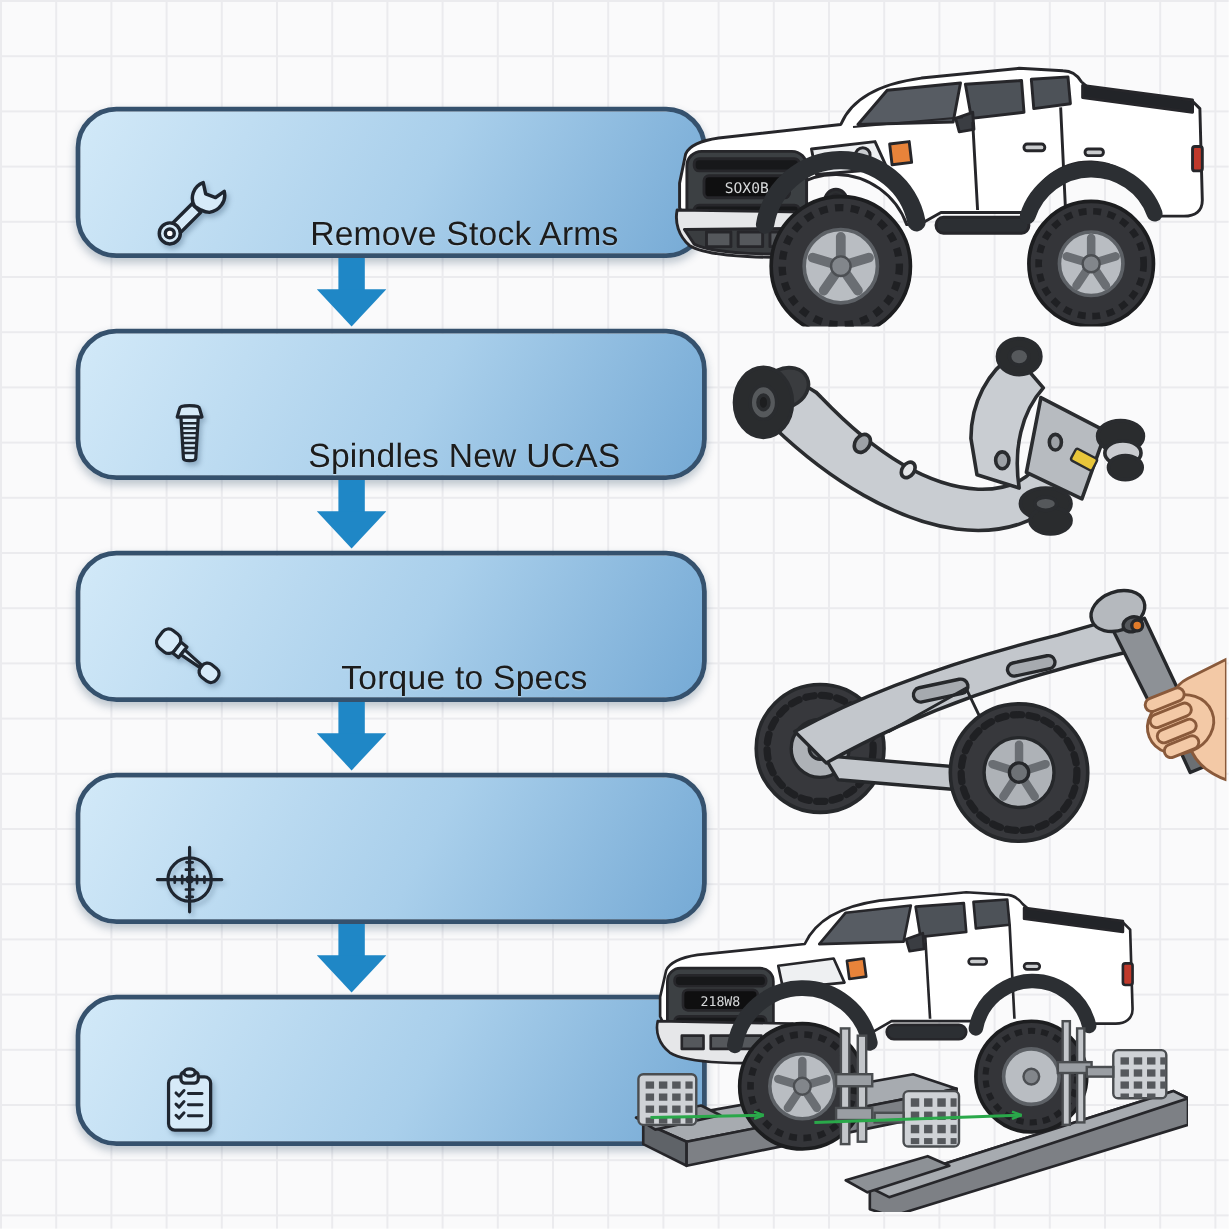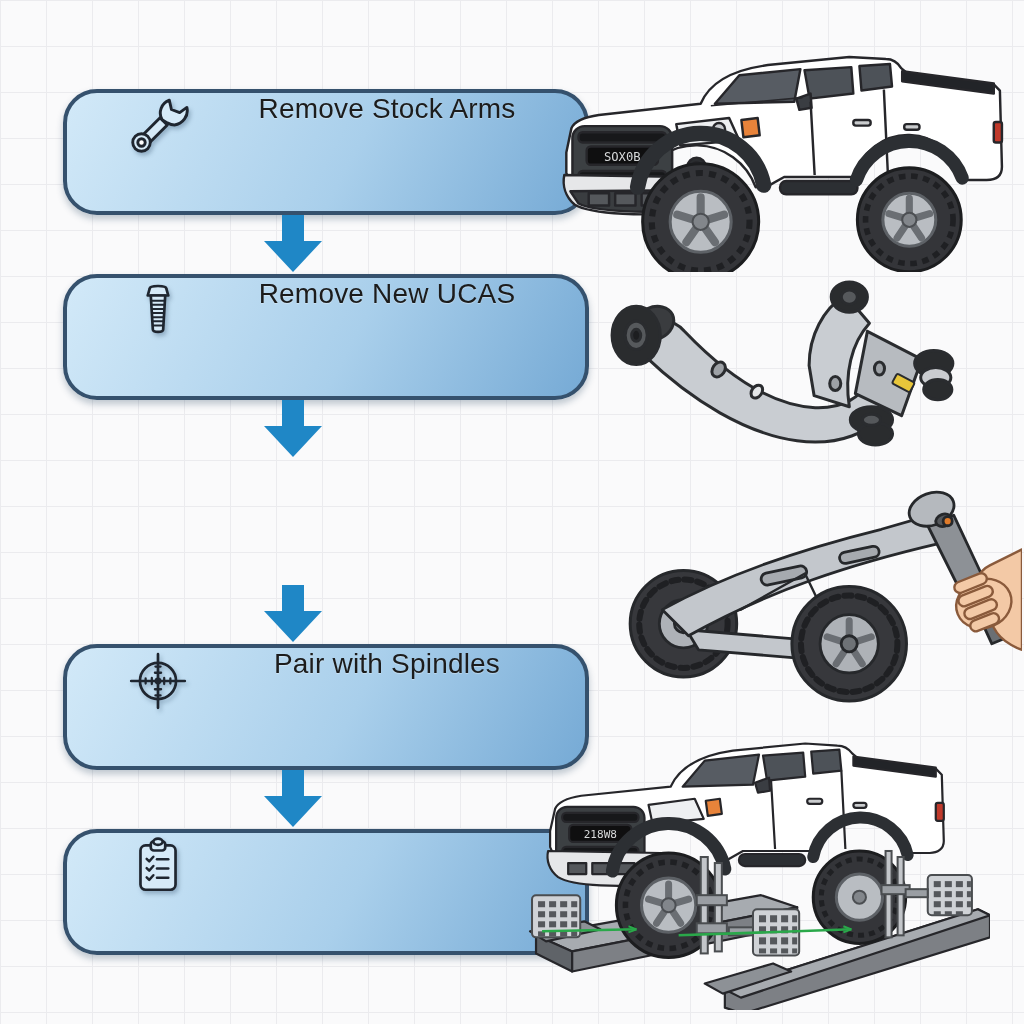--- a/index.html
+++ b/index.html
@@ -11,21 +11,21 @@
   body{width:1024px;height:1024px;overflow:hidden;font-family:"Liberation Sans",sans-serif}
   .canvas{position:relative;width:1024px;height:1024px;
     background:
       linear-gradient(var(--grid) 1.5px, transparent 1.5px) 0 0/46px 46px,
       linear-gradient(90deg, var(--grid) 1.5px, transparent 1.5px) 0 0/46px 46px,
       var(--bg);}
   .step{position:absolute;left:63px;width:526px;height:126px;border-radius:34px;
     border:4px solid var(--box-border);
     background:linear-gradient(118deg,var(--box-a) 0%, #a9cfeb 55%, var(--box-b) 100%);
     box-shadow:0 4px 7px rgba(30,60,90,.28);
-    display:flex;align-items:flex-start;padding-left:32px}
+    display:flex;align-items:flex-end;padding-left:32px}
   .icon{width:118px;display:flex;justify-content:center;align-items:center;
     filter:drop-shadow(2px 3px 2px rgba(30,60,90,.3))}
   .icon svg{width:66px;height:66px}
   .label{flex:1;text-align:center;padding-right:28px;font-size:28px;font-weight:500;
     color:var(--text);letter-spacing:.2px;text-shadow:0 1px 1px rgba(255,255,255,.35)}
   .arrow{position:absolute;left:264px;width:58px;height:59px}
   .illus{position:absolute}
   .illus svg{width:100%;height:100%}
 </style>
 </head>
@@ -50,43 +50,55 @@
   </svg>
 
   <div class="step" style="top:274px">
     <span class="icon">
       <svg viewBox="0 0 64 64" fill="none" stroke="var(--icon-stroke)" stroke-width="2.6" stroke-linejoin="round" stroke-linecap="round">
         <path d="M22,17 L24,10 C24,7 40,7 40,10 L42,17 Z" fill="var(--icon-fill)"></path>
         <path d="M25,17 L39,17 L37,50 C37,53 27,53 27,50 Z" fill="var(--icon-fill)"></path>
         <path d="M26.6,22 h11 M26.3,26 h11.6 M26.1,30 h11.8 M26.3,34 h11.4 M26.6,38 h11 M26.8,42 h10.4 M27,46 h10" stroke-width="2"></path>
       </svg>
     </span>
-    <span class="label">Remove New UCAS</span>
+    <span class="label">Spindles New UCAS</span>
   </div>
   <svg class="arrow" style="top:400px" viewBox="0 0 58 59">
     <rect x="18" y="0" width="22" height="28" fill="var(--accent)"></rect>
     <polygon points="0,26 58,26 29,57" fill="var(--accent)"></polygon>
   </svg>
 
+  <div class="step" style="top:459px">
+    <span class="icon">
+      <svg viewBox="0 0 64 64" fill="none" stroke="var(--icon-stroke)" stroke-width="2.6" stroke-linejoin="round" stroke-linecap="round">
+        <g transform="rotate(38 32 32)">
+          <rect x="2" y="23" width="17" height="18" rx="6" fill="var(--icon-fill)"></rect>
+          <rect x="19" y="26.5" width="6" height="11" fill="var(--icon-fill)"></rect>
+          <path d="M25,29.5 L44,30.8 L44,33.2 L25,34.5 Z" fill="var(--icon-fill)"></path>
+          <rect x="44" y="25.5" width="16" height="13" rx="5.5" fill="var(--icon-fill)"></rect>
+        </g>
+      </svg>
+    </span>
+    <span class="label">Torque to Specs</span>
+  </div>
   <svg class="arrow" style="top:585px" viewBox="0 0 58 59">
     <rect x="18" y="0" width="22" height="28" fill="var(--accent)"></rect>
     <polygon points="0,26 58,26 29,57" fill="var(--accent)"></polygon>
   </svg>
 
   <div class="step" style="top:644px">
     <span class="icon">
       <svg viewBox="0 0 64 64" fill="none" stroke="var(--icon-stroke)" stroke-width="2.6" stroke-linecap="round">
         <circle cx="32" cy="32" r="17.5" fill="none"></circle>
         <path d="M32,6 V58 M6,32 H58"></path>
         <path d="M26,29 v6 M20,29.5 v5 M38,29 v6 M44,29.5 v5" stroke-width="2.2"></path>
         <path d="M29,24 h6 M29.5,18 h5 M29,40 h6 M29.5,46 h5" stroke-width="2.2"></path>
         <circle cx="32" cy="32" r="2" fill="var(--icon-stroke)"></circle>
       </svg>
     </span>
-    <span class="label">Pair with Spindles</span>
   </div>
   <svg class="arrow" style="top:770px" viewBox="0 0 58 59">
     <rect x="18" y="0" width="22" height="28" fill="var(--accent)"></rect>
     <polygon points="0,26 58,26 29,57" fill="var(--accent)"></polygon>
   </svg>
 
   <div class="step" style="top:829px">
     <span class="icon">
       <svg viewBox="0 0 64 64" fill="none" stroke="var(--icon-stroke)" stroke-width="2.6" stroke-linejoin="round" stroke-linecap="round">
         <rect x="15" y="12" width="34" height="43" rx="5" fill="var(--icon-fill)"></rect>

